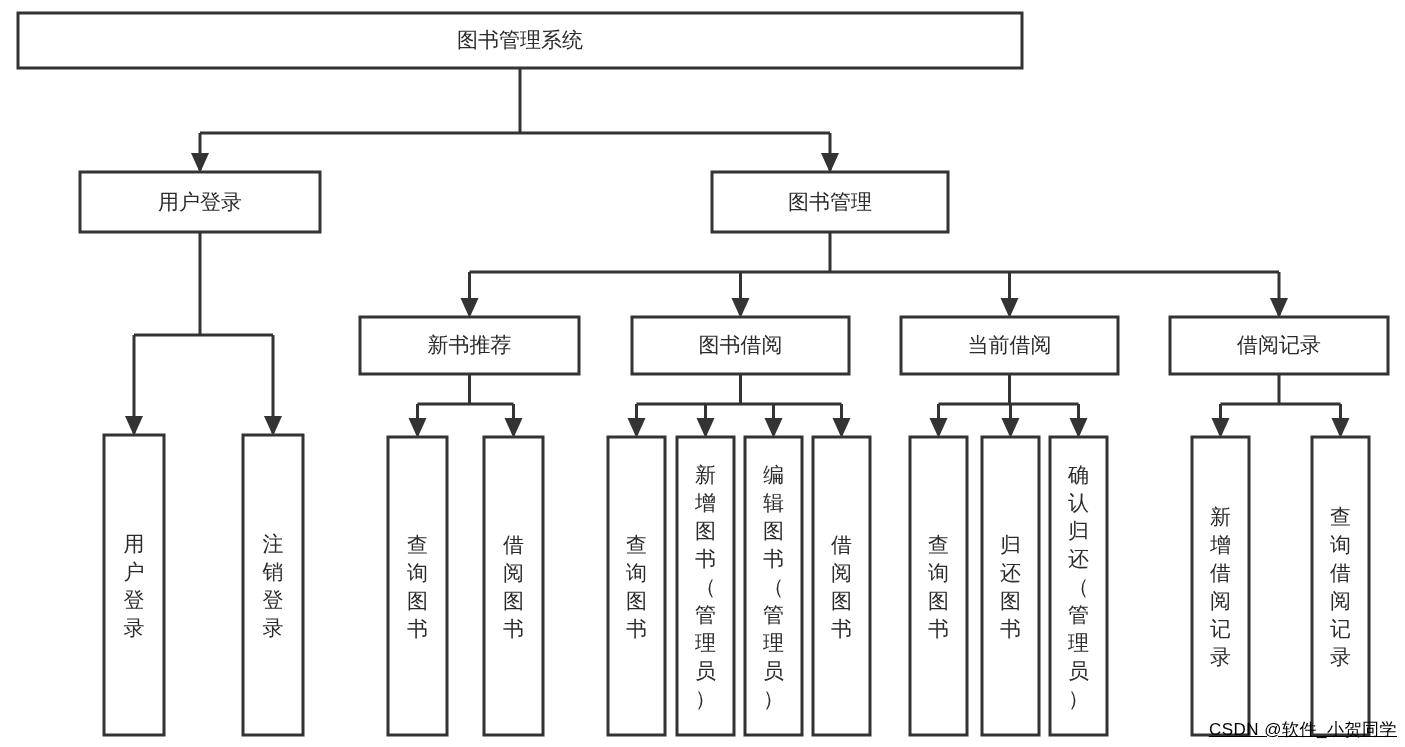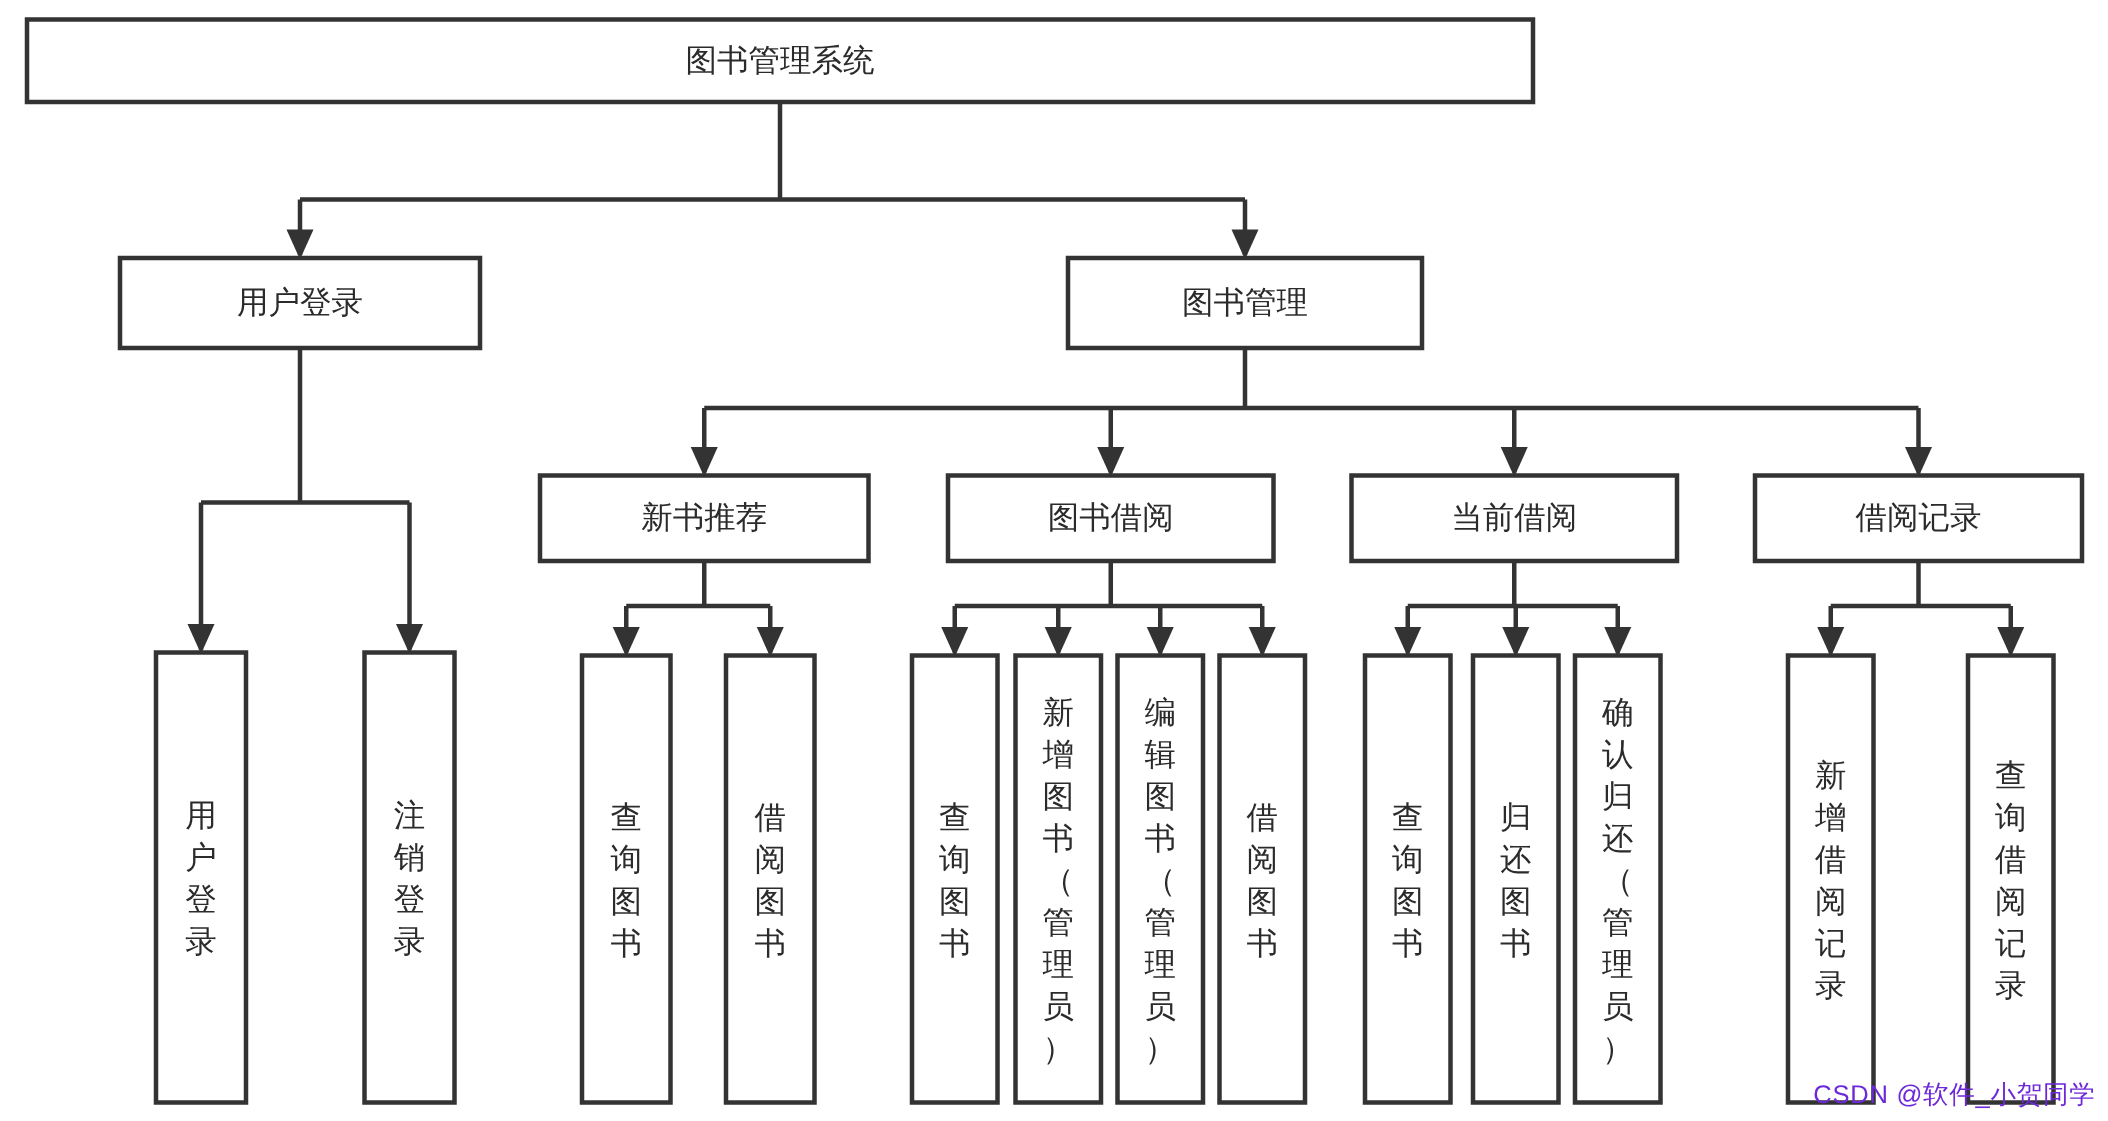--- a/index.html
+++ b/index.html
@@ -47,24 +47,25 @@
   .arrow-head {
     fill: #333333;
     stroke: none;
   }
   .watermark {
     position: absolute;
     right: 8px;
     bottom: 6px;
     font-family: "Liberation Sans", sans-serif;
     font-size: 17px;
-    color: #6d28d9;
+    color: #000000;
     letter-spacing: 0.5px;
     white-space: nowrap;
     user-select: none;
+    text-decoration: underline;
   }
 </style>
 </head>
 <body>
 
 <svg id="chart-root" viewBox="0 0 1405 747" xmlns="http://www.w3.org/2000/svg">
   <g id="edge-layer">
       <g>
         <path d="M 520 68 L 520 133" class="edge-line"></path>
         <path d="M 200 133 L 830 133" class="edge-line"></path>

